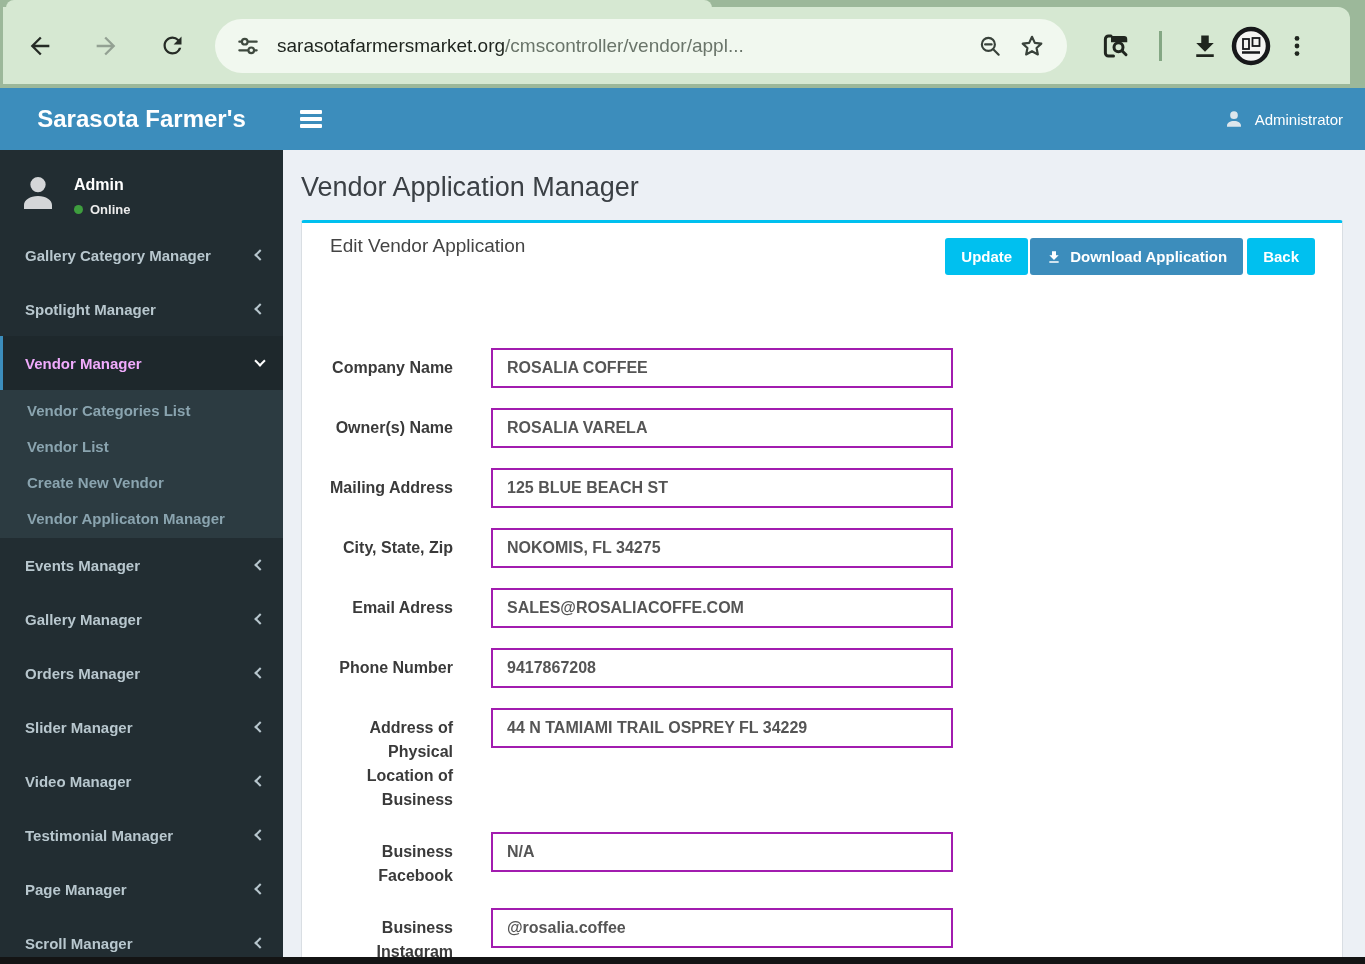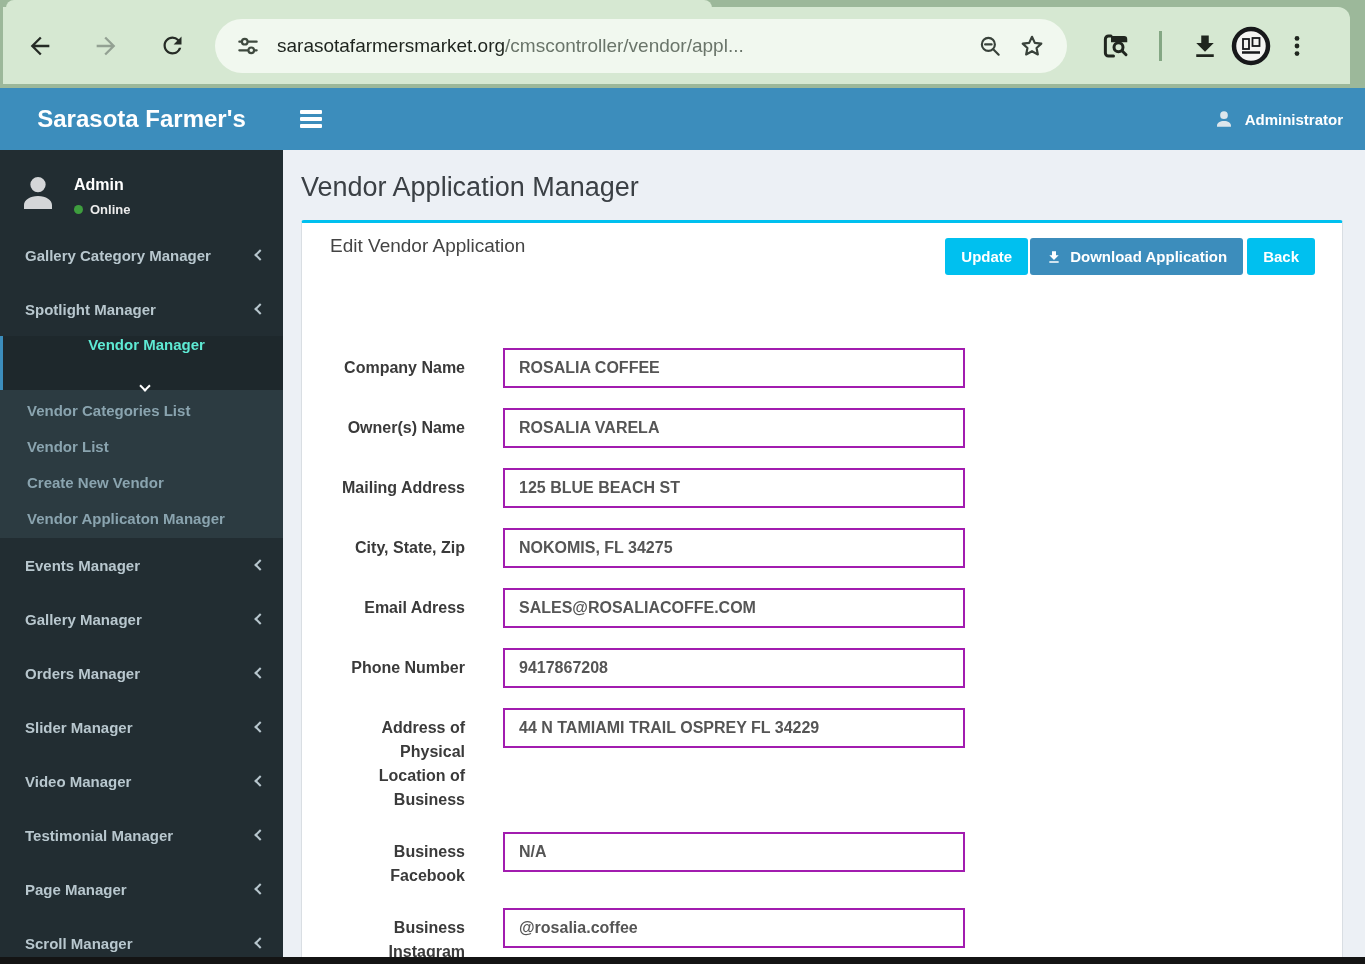--- a/index.html
+++ b/index.html
@@ -19,55 +19,55 @@
   .url-text .path { color:#6a756a; }
   .url-icon-btn { width:42px; height:42px; border:none; background:transparent; display:flex; align-items:center; justify-content:center; cursor:pointer; flex:0 0 auto; }
   .after-url { display:flex; align-items:center; margin-left:26px; gap:0; }
   .tb-sep { width:3px; height:30px; background:#84a784; margin:0 20px; }
 
   
   .logo { position:absolute; top:88px; left:0; width:283px; height:62px; background:#3c8dbc; color:#fff; font-size:24px; font-weight:700; display:flex; align-items:center; justify-content:center; }
   .navbar { position:absolute; top:88px; left:283px; right:0; height:62px; background:#3c8dbc; display:flex; align-items:center; }
   .hamburger { margin-left:15px; width:46px; height:46px; border:none; background:transparent; display:flex; flex-direction:column; justify-content:center; gap:3px; cursor:pointer; }
   .hamburger span { display:block; width:22px; height:4px; background:#fff; border-radius:1px; margin-left:2px; }
-  .nav-user { margin-left:auto; margin-right:22px; display:flex; align-items:center; gap:10px; color:#fff; font-size:15px; font-weight:700; cursor:pointer; }
+  .nav-user { margin-left:auto; margin-right:22px; display:flex; align-items:center; gap:10px; color:#fff; font-size:15px; font-weight:400; cursor:pointer; }
 
   
   .sidebar { position:absolute; top:150px; left:0; width:283px; height:814px; background:#222d32; overflow:hidden; }
   .user-panel { display:flex; gap:13px; padding:20px 15px 16px 15px; height:78px; }
   .user-info { padding-top:6px; }
   .user-name { color:#fff; font-size:16px; font-weight:700; }
   .user-status { display:flex; align-items:center; gap:7px; margin-top:8px; color:#ececec; font-size:13px; font-weight:700; cursor:pointer;justify-content:center; }
   .dot { width:9px; height:9px; border-radius:50%; background:#3e9d3e; }
 
   .menu a { display:flex; align-items:center; text-decoration:none; cursor:pointer; }
   .menu-item { height:54px; padding:0 15px 0 22px; color:#b8c7ce; font-size:15px; font-weight:700; border-left:3px solid transparent; }
   .menu-item .lbl { flex:1; }
-  .menu-item.active { background:#1e282c; border-left-color:#3c8dbc; color:#5eead4;flex-direction:column; }
+  .menu-item.active { background:#1e282c; border-left-color:#3c8dbc; color:#f0abfc; }
   .chev { display:inline-block; width:8px; height:8px; border:solid #b8c7ce; border-width:0 0 2px 2px; margin-right:4px; }
   .chev.left { transform:rotate(45deg); }
   .chev.down { transform:rotate(-45deg); margin-top:-4px; }
   .menu-item.active .chev { border-color:#fff; }
   .submenu { background:#2c3b41; padding:2px 0; }
   .submenu a { height:36px; padding:0 4px 0 27px; color:#8aa4af; font-size:15px; font-weight:700; }
 
   
   .main { position:absolute; top:150px; left:283px; right:0; height:814px; background:#ecf0f5; overflow:hidden; }
   .content { padding:22px 20px 0 18px; }
   .page-title { font-size:27px; font-weight:400; color:#3b4045; margin-bottom:17px; }
   .box { background:#fff; width:1042px; height:745px; border:1px solid #d9dee3; border-top:3px solid #00c0ef; border-radius:3px; position:relative; overflow:hidden; }
   .box-header { height:105px; padding:12px 28px 0; }
   .box-title { font-size:19px; font-weight:400; color:#444; }
   .box-actions { position:absolute; top:15px; right:27px; display:flex; flex-direction:row; align-items:flex-start; gap:4px; }
   .btn-row { display:flex; gap:2px; }
   .btn { border:none; border-radius:3px; height:37px; padding:0 16px; color:#fff; font-family:"Liberation Sans",sans-serif; font-size:15px; font-weight:700; display:inline-flex; align-items:center; gap:8px; cursor:pointer; }
   .btn-info { background:#00c0ef; }
   .btn-primary { background:#3c8dbc; }
 
-  .box-body { padding:20px 0 0 28px; }
+  .box-body { padding:20px 0 0 16px; }
   .form-row { display:grid; grid-template-columns:135px 385px; column-gap:38px; margin-bottom:20px; align-items:start; }
   .form-row label { text-align:right; font-size:16px; font-weight:700; color:#3a3a3a; line-height:24px; padding-top:8px; }
   .form-row input { width:462px; height:40px; border:2px solid #a21caf; background:#fff; padding:0 14px; font-family:"Liberation Sans",sans-serif; font-size:16px; font-weight:700; color:#555; border-radius:0; }
 
   .bottom-strip { position:absolute; bottom:0; left:0; width:1365px; height:7px; background:#141414; }
   svg { display:block; }
 </style>
 </head>
 <body>
 

